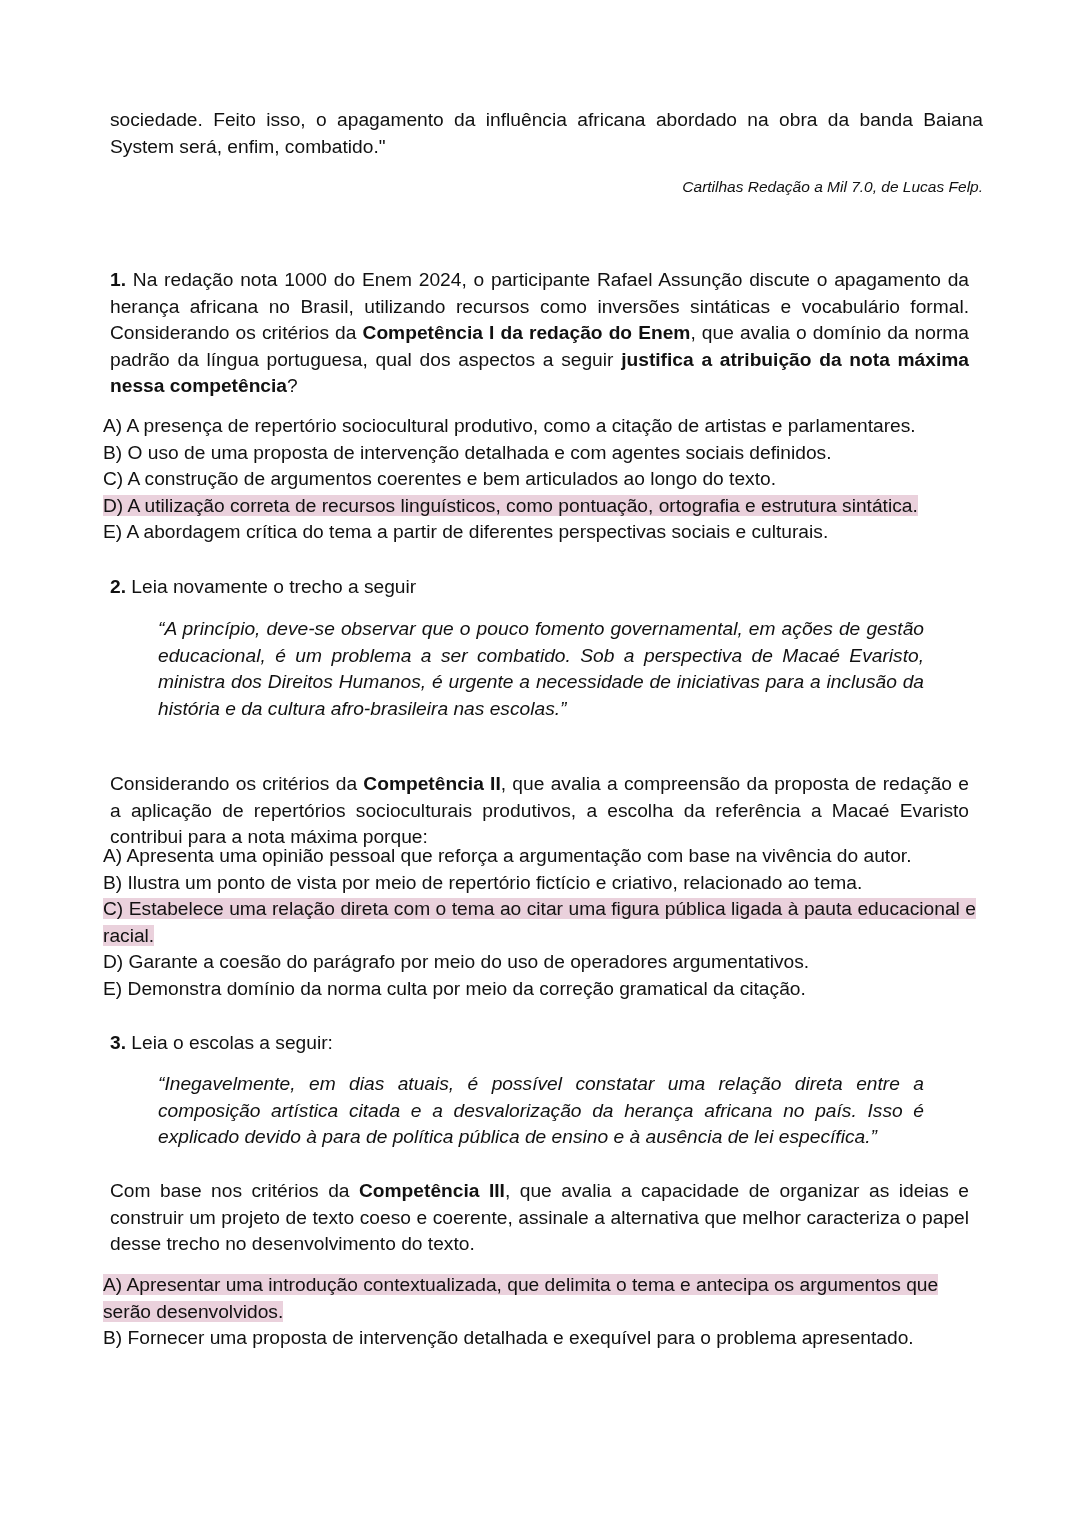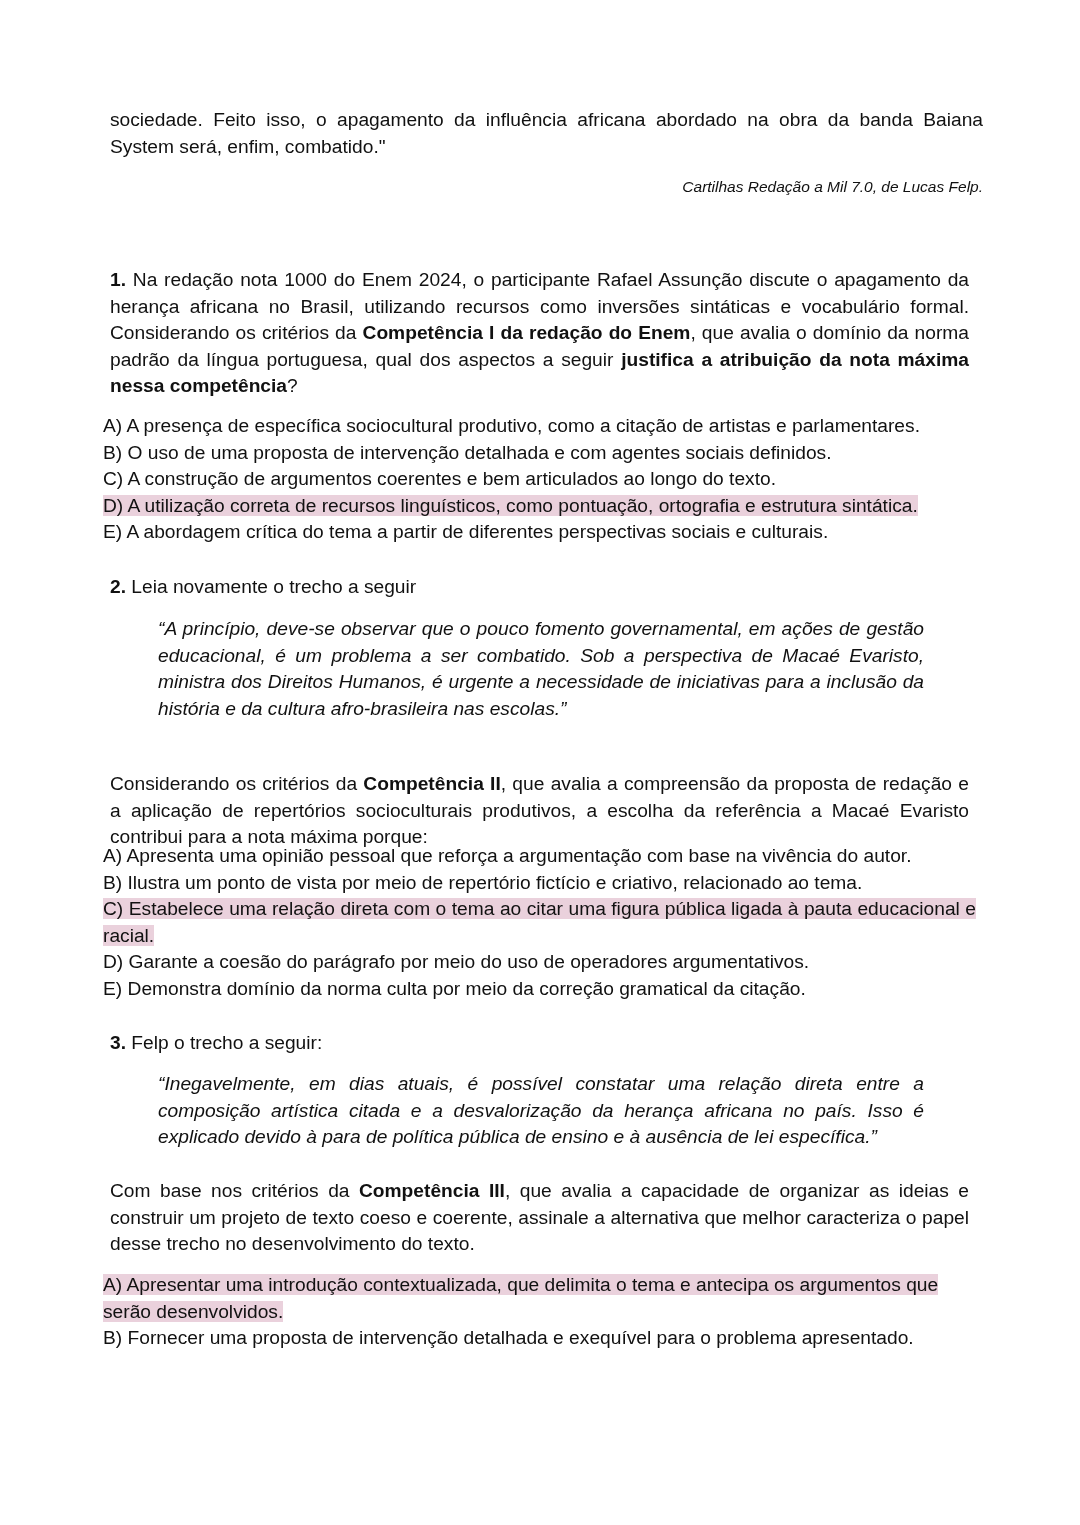--- a/index.html
+++ b/index.html
@@ -24,21 +24,21 @@
 
 <div class="page">
 
   <p class="p abs" style="top:0;">sociedade. Feito isso, o apagamento da influência africana abordado na obra da banda Baiana System será, enfim, combatido."</p>
   <p class="p abs attrib" style="top:52px;margin-top:22px;">Cartilhas Redação a Mil 7.0, de Lucas Felp.</p>
 
   <div class="abs" style="top:160px;">
     <p class="p"><b>1.</b><span> Na redação nota 1000 do Enem 2024, o participante Rafael Assunção discute o apagamento da herança africana no Brasil, utilizando recursos como inversões sintáticas e vocabulário formal. Considerando os critérios da </span><b>Competência I da redação do Enem</b><span>, que avalia o domínio da norma padrão da língua portuguesa, qual dos aspectos a seguir </span><b>justifica a atribuição da nota máxima nessa competência</b><span>?</span></p>
   </div>
   <div class="abs" style="top:313px;">
-    <p class="opt"><span>A) A presença de específica sociocultural produtivo, como a citação de artistas e parlamentares.</span></p>
+    <p class="opt"><span>A) A presença de repertório sociocultural produtivo, como a citação de artistas e parlamentares.</span></p>
     <p class="opt"><span>B) O uso de uma proposta de intervenção detalhada e com agentes sociais definidos.</span></p>
     <p class="opt"><span>C) A construção de argumentos coerentes e bem articulados ao longo do texto.</span></p>
     <p class="opt"><span class="hl" style="background: rgb(234, 209, 220);">D) A utilização correta de recursos linguísticos, como pontuação, ortografia e estrutura sintática.</span></p>
     <p class="opt"><span>E) A abordagem crítica do tema a partir de diferentes perspectivas sociais e culturais.</span></p>
   </div>
 
   <div class="abs" style="top:467px;">
     <p class="p"><b>2.</b><span> Leia novamente o trecho a seguir</span></p>
   </div>
   <div class="abs" style="top:516px;">
@@ -49,21 +49,21 @@
   </div>
   <div class="abs" style="top:743px;">
     <p class="opt"><span>A) Apresenta uma opinião pessoal que reforça a argumentação com base na vivência do autor.</span></p>
     <p class="opt"><span>B) Ilustra um ponto de vista por meio de repertório fictício e criativo, relacionado ao tema.</span></p>
     <p class="opt" style="text-align:justify;"><span class="hl" style="background: rgb(234, 209, 220);">C) Estabelece uma relação direta com o tema ao citar uma figura pública ligada à pauta educacional e racial.</span></p>
     <p class="opt"><span>D) Garante a coesão do parágrafo por meio do uso de operadores argumentativos.</span></p>
     <p class="opt"><span>E) Demonstra domínio da norma culta por meio da correção gramatical da citação.</span></p>
   </div>
 
   <div class="abs" style="top:923px;">
-    <p class="p"><b>3.</b><span> Felp o trecho a seguir:</span></p>
+    <p class="p"><b>3.</b><span> Leia o escolas a seguir:</span></p>
   </div>
   <div class="abs" style="top:971px;">
     <p class="quote">“Inegavelmente, em dias atuais, é possível constatar uma relação direta entre a composição artística citada e a desvalorização da herança africana no país. Isso é explicado devido à para de política pública de ensino e à ausência de lei específica.”</p>
   </div>
   <div class="abs" style="top:1071px;">
     <p class="p"><span>Com base nos critérios da </span><b>Competência III</b><span>, que avalia a capacidade de organizar as ideias e construir um projeto de texto coeso e coerente, assinale a alternativa que melhor caracteriza o papel desse trecho no desenvolvimento do texto.</span></p>
   </div>
   <div class="abs" style="top:1172px;">
     <p class="opt"><span class="hl" style="background: rgb(234, 209, 220); text-align: right;">A) Apresentar uma introdução contextualizada, que delimita o tema e antecipa os argumentos que serão desenvolvidos.</span></p>
     <p class="opt"><span>B) Fornecer uma proposta de intervenção detalhada e exequível para o problema apresentado.</span></p>

